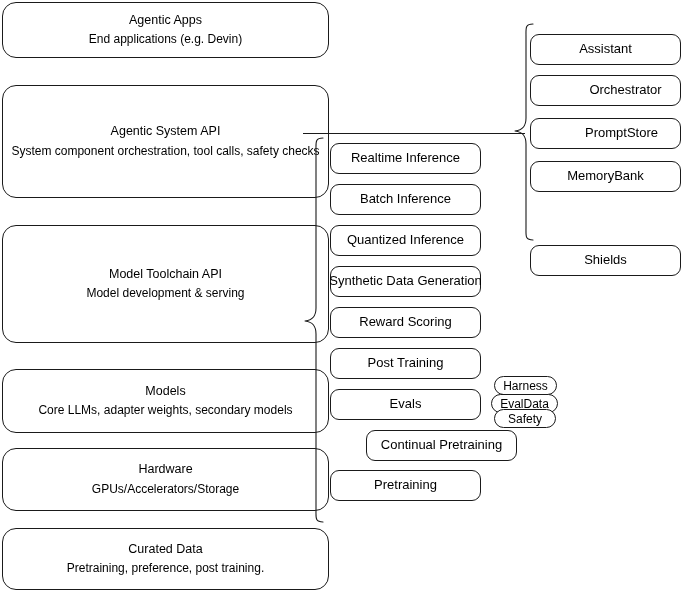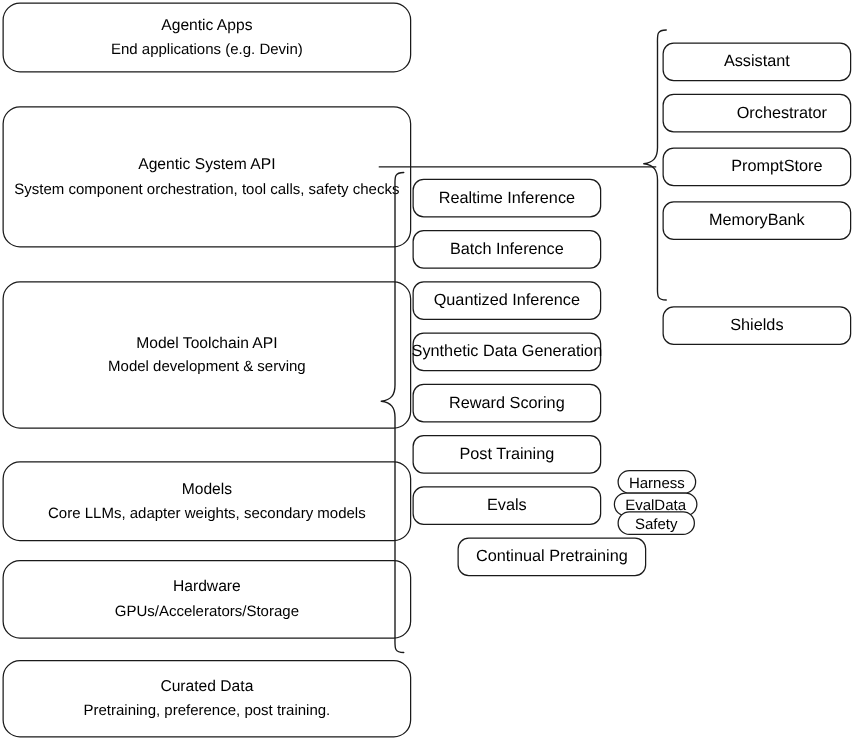--- a/index.html
+++ b/index.html
@@ -174,20 +174,23 @@
   </div>
   <div class="node chip chip-mid" style="top:348px;">
     <div class="title">Post Training</div>
   </div>
   <div class="node chip chip-mid" style="top:389px;">
     <div class="title">Evals</div>
   </div>
   <div class="node chip chip-mid" style="top:430px;margin-left:36px;">
     <div class="title">Continual Pretraining</div>
   </div>
+  <div class="node chip chip-mid" style="top:470px;">
+    <div class="title">Pretraining</div>
+  </div>
 
   <div class="pill" style="left:470px; top:376px; width:63px;">
     <span>Harness</span>
   </div>
   <div class="pill" style="left:467px; top:394px; width:67px;">
     <span>EvalData</span>
   </div>
   <div class="pill" style="left:470px; top:409px; width:62px;">
     <span>Safety</span>
   </div>

